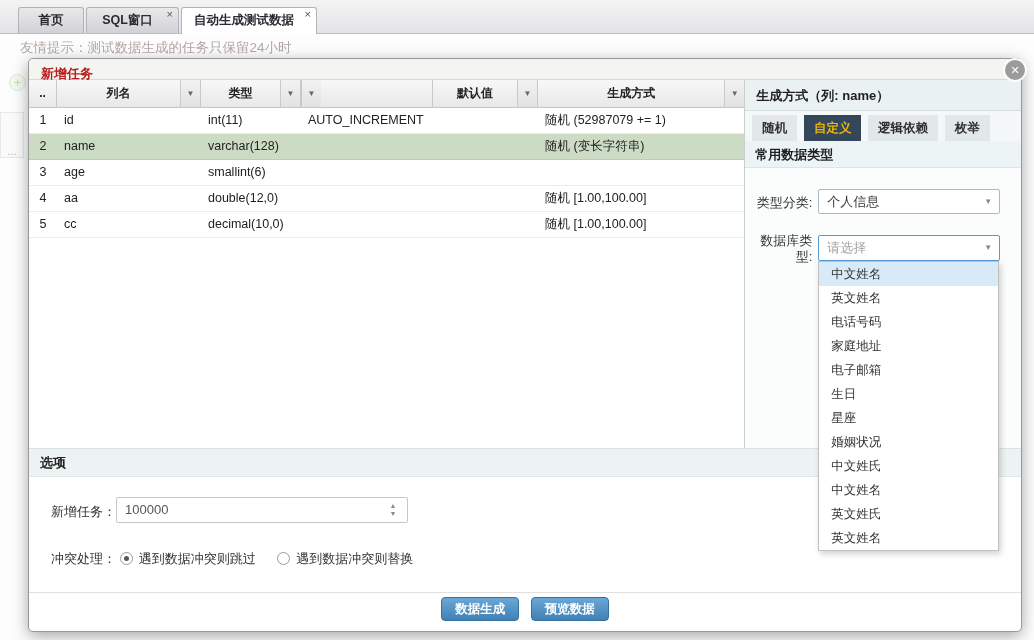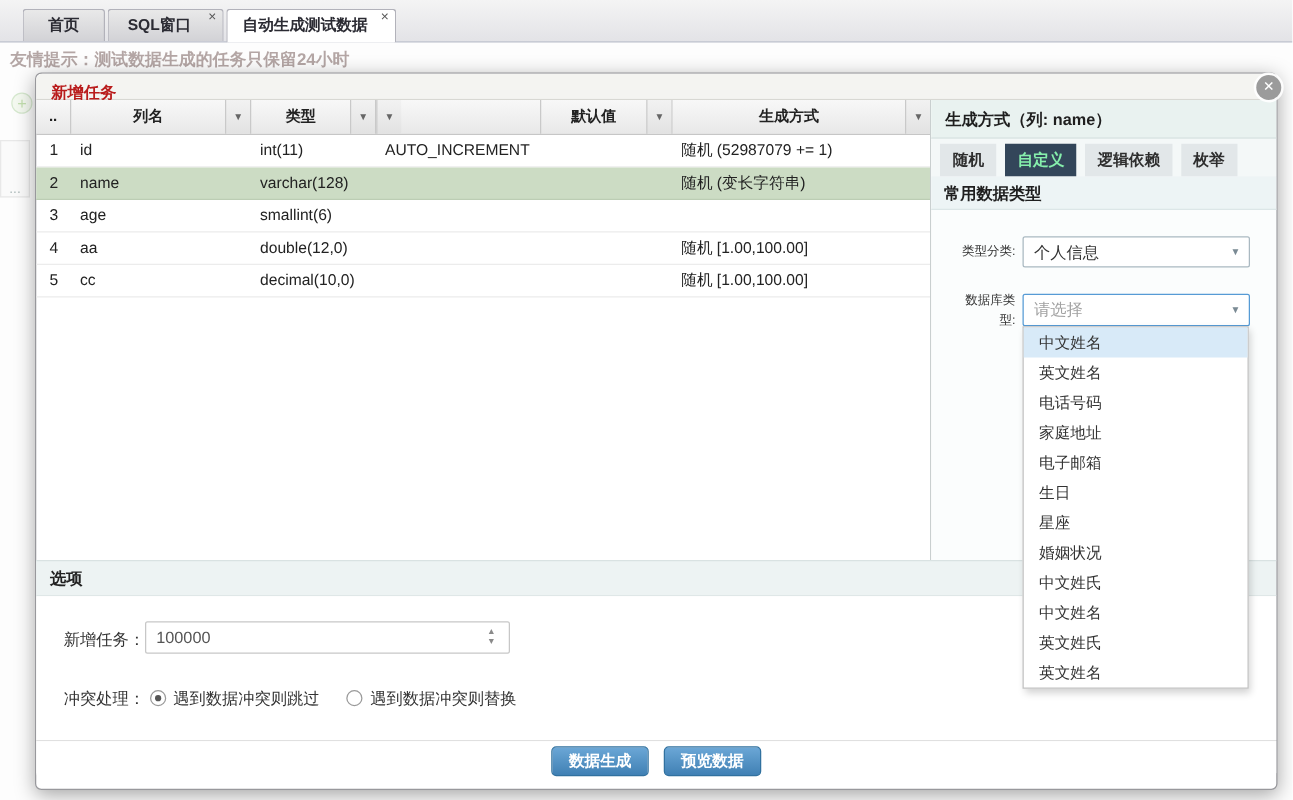--- a/index.html
+++ b/index.html
@@ -16,21 +16,21 @@
     border:1px solid #b2b2ba; border-bottom:none; border-radius:3px 3px 0 0;
     background:linear-gradient(#e9e9e9,#d2d2d6); font-weight:bold; font-size:12.5px;
     color:#2b2b33; text-align:center; cursor:default; }
   .btab.active { background:#fff; height:27px; z-index:2; }
   .btab .tclose { position:absolute; right:5px; top:-1px; font-size:11px;
     font-weight:normal; color:#555; line-height:14px; }
   #btab-home { left:18px; width:66px; }
   #btab-sql  { left:86px; width:93px; padding-right:10px; }
   #btab-gen  { left:181px; width:136px; padding-right:10px; }
   
-  .hint { position:absolute; left:8px; top:39px; font-size:13.5px; font-weight:bold;
+  .hint { position:absolute; left:20px; top:39px; font-size:13.5px; font-weight:normal;
     color:#a89896; opacity:.85; }
   .bg-plus { position:absolute; left:9px; top:74px; width:17px; height:17px;
     border:1px solid #b7d8aa; border-radius:50%; background:#eef7e6; color:#93c76f;
     font-size:13px; line-height:15px; text-align:center; opacity:.55; }
   .bg-dots { position:absolute; left:0; top:112px; width:24px; height:46px;
     border:1px solid #e3e3e3; background:#fafafa; color:#9aa; font-size:11px;
     text-align:center; line-height:76px; opacity:.8; }
   
   .modal { position:absolute; left:28px; top:58px; width:994px; height:574px;
     background:#fff; border:1px solid #98989c; border-radius:5px;
@@ -58,25 +58,25 @@
   .grow { display:flex; height:26px; line-height:25px; border-bottom:1px solid #ececec;
     font-size:12.5px; color:#222; }
   .grow .c { overflow:hidden; white-space:nowrap; padding-left:7px; }
   .grow .c.idx { text-align:center; padding-left:0; }
   .grow.selected { background:#ccdcc4; border-bottom-color:#bccdb4; }
   
   .right-panel { position:relative; width:276px; background:#fbfdfd; }
   .gen-tabs { height:30px; padding:4px 0 0 7px; background:#f4f8f8; }
   .gtab { display:inline-block; height:26px; line-height:26px; padding:0 10px;
     margin-right:3px; background:#e2e7e9; color:#2e2e2e; font-weight:bold; font-size:12.5px; }
-  .gtab.active { background:#33465a; color:#86efac; }
+  .gtab.active { background:#33465a; color:#eab308; }
   .section-header { height:27px; line-height:27px; background:#edf4f5;
     border-bottom:1px solid #dce6e7; padding-left:10px; font-weight:bold;
     font-size:13px; color:#1f1f1f; }
-  .frow-label { position:absolute; width:67px; text-align:right; font-size:10px; color:#333; }
+  .frow-label { position:absolute; width:67px; text-align:right; font-size:13px; color:#333; }
   .sel-box { position:absolute; left:73px; width:182px; height:25px; background:#fff;
     border:1px solid #aab9c1; border-radius:2px; line-height:23px; padding-left:8px;
     font-size:13px; color:#333; }
   .sel-box .arrow { position:absolute; right:7px; top:0; font-size:8px; color:#7a8a94;
     line-height:23px; }
   .sel-open { border:1px solid #569bd5; height:26px; color:#a2a2a2; }
   .dropdown { position:absolute; left:73px; top:181px; width:181px; z-index:40;
     background:#fff; border:1px solid #c0c0c0; box-shadow:2px 3px 6px rgba(0,0,0,.18); }
   .ditem { height:24px; line-height:24px; padding-left:12px; font-size:12.5px; color:#333; }
   .ditem.hl { background:#d8eaf8; }

